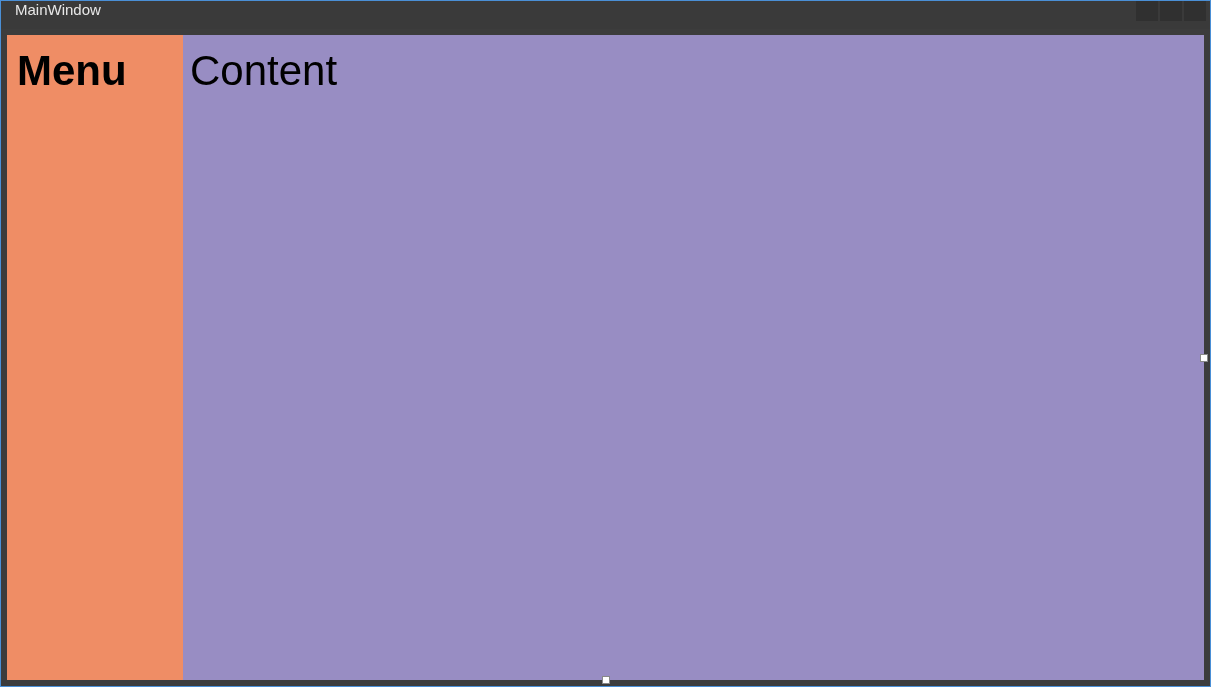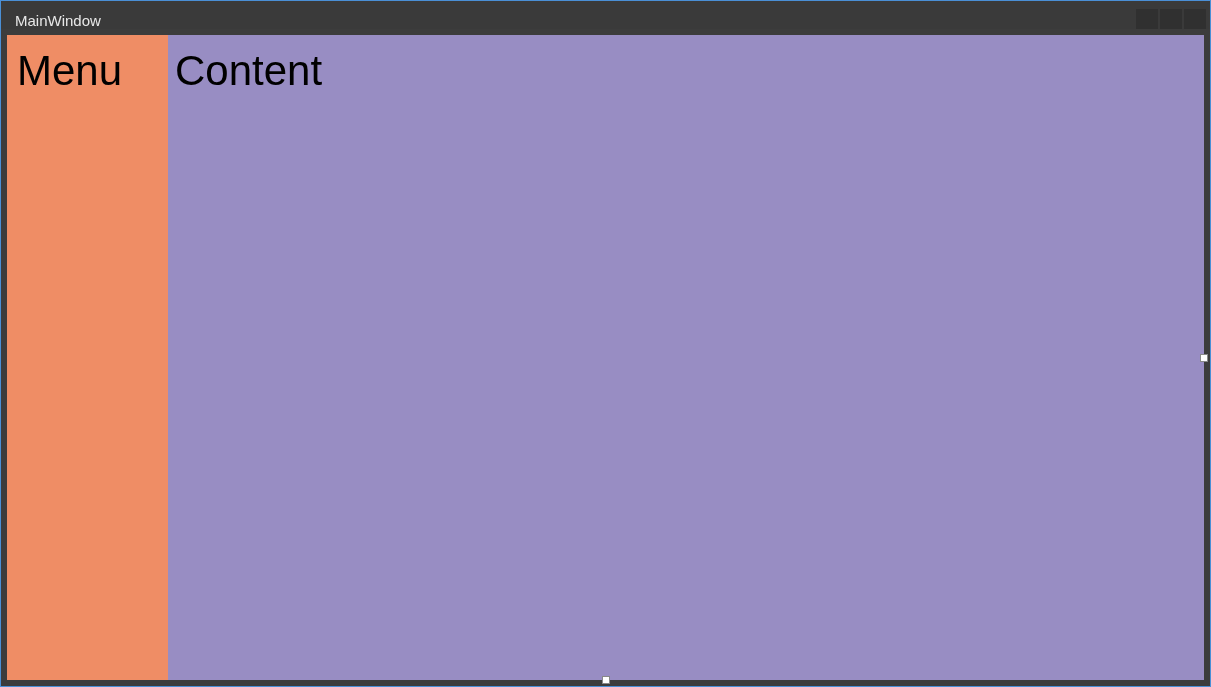--- a/index.html
+++ b/index.html
@@ -19,21 +19,21 @@
       height: 687px;
       border: 1px solid #4a8fd6;
       display: flex;
       flex-direction: column;
       background: #3c3c3c;
     }
     .titlebar {
       height: 28px;
       background: #3a3a3a;
       display: flex;
-      align-items: flex-end;
+      align-items: flex-start;
       justify-content: space-between;
       padding: 0 4px 0 14px;
       color: #e8e8e8;
       font-size: 15px;
     }
     .titlebar-title {
       font-weight: 400;
     }
     .window-controls {
       display: flex;
@@ -61,26 +61,26 @@
       padding-left: 10px;
       font-size: 42px;
       color: #000;
       font-weight: 400;
     }
     .main-region {
       flex: 1;
       display: flex;
     }
     .menu-region {
-      width: 161px;
+      width: 176px;
       background: #ef8d65;
       padding: 12px 10px;
       font-size: 42px;
       color: #000;
-      font-weight: 400;
+      font-weight: 700;
     }
     .content-region {
       flex: 1;
       background: #988dc3;
       padding: 12px 7px;
       font-size: 42px;
       color: #000;
       font-weight: 400;
       position: relative;
     }

